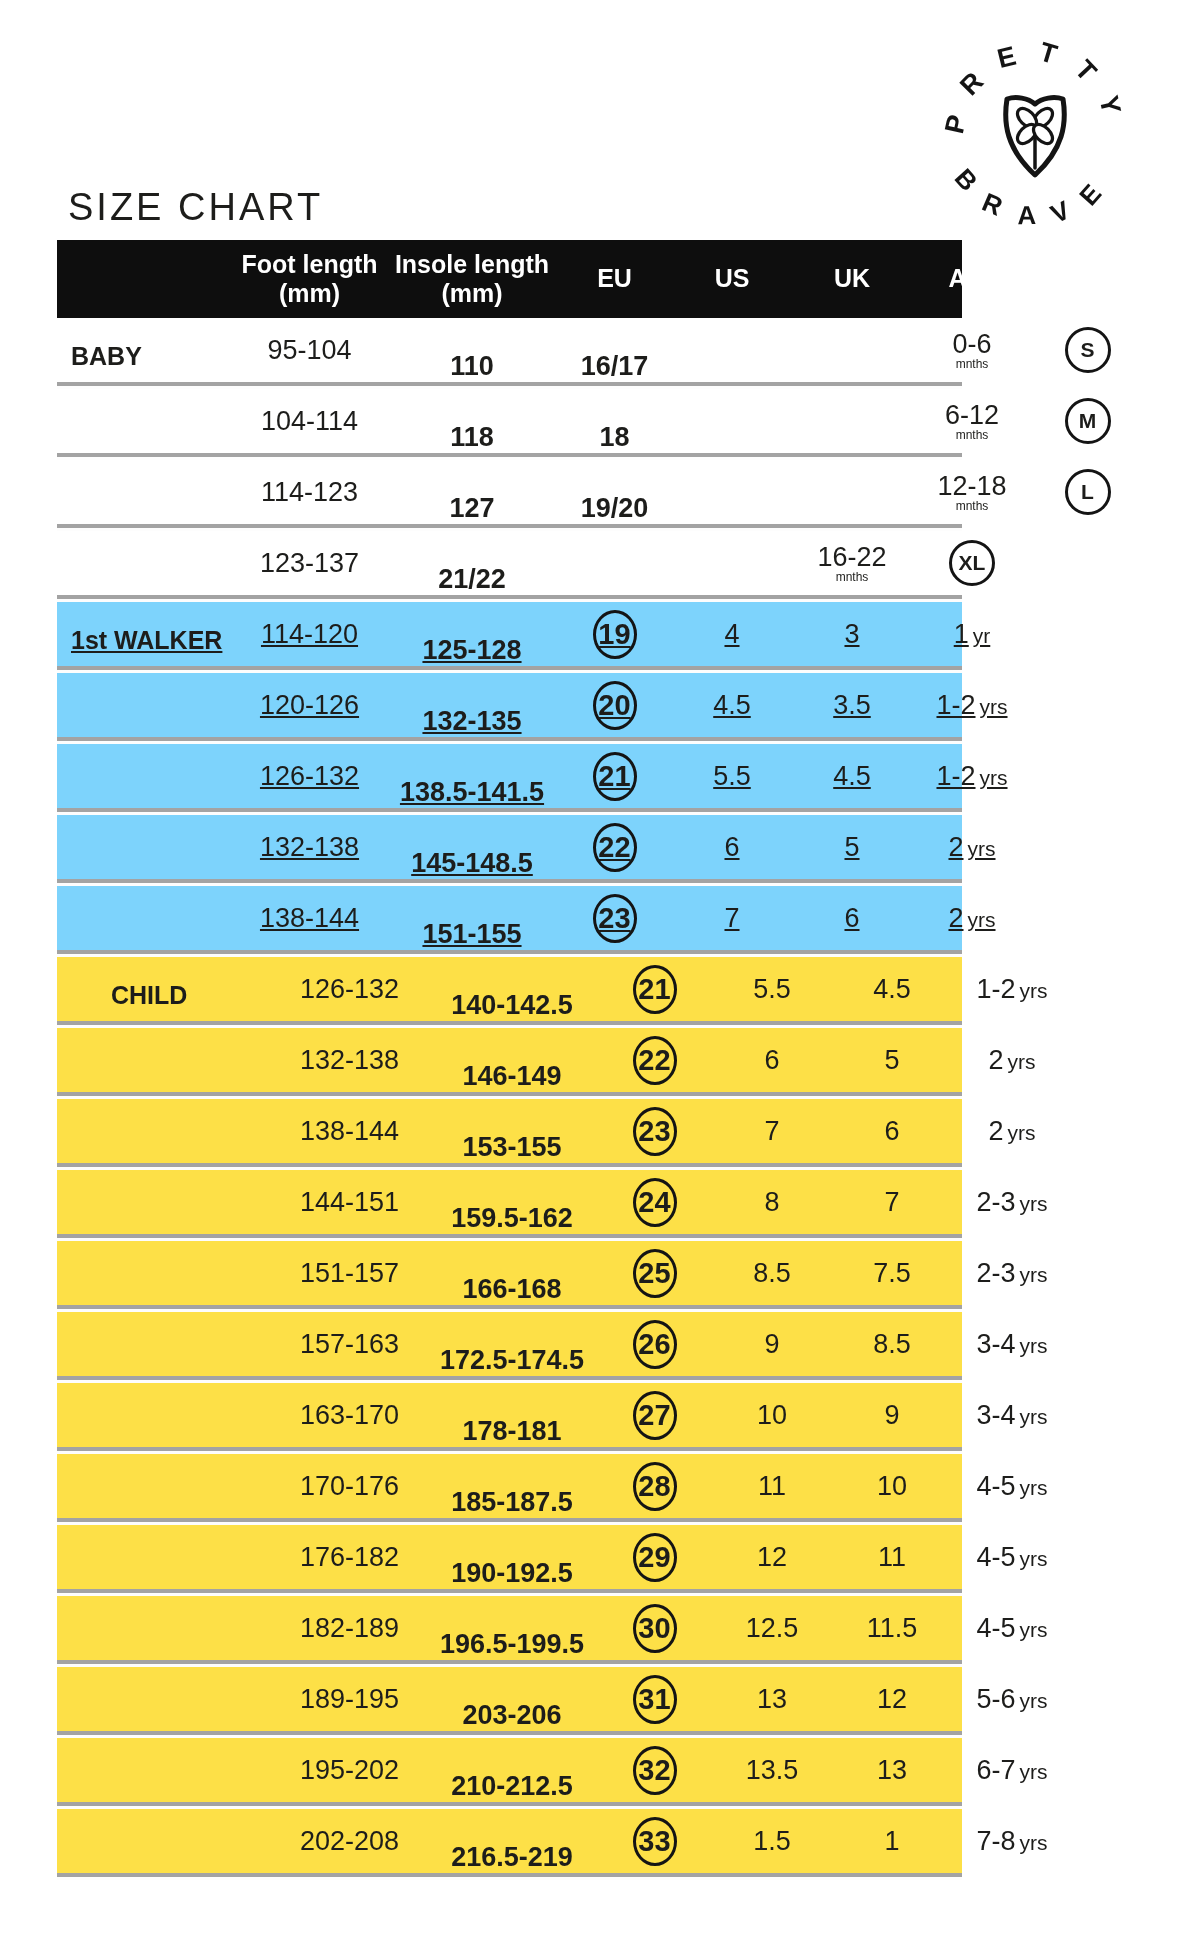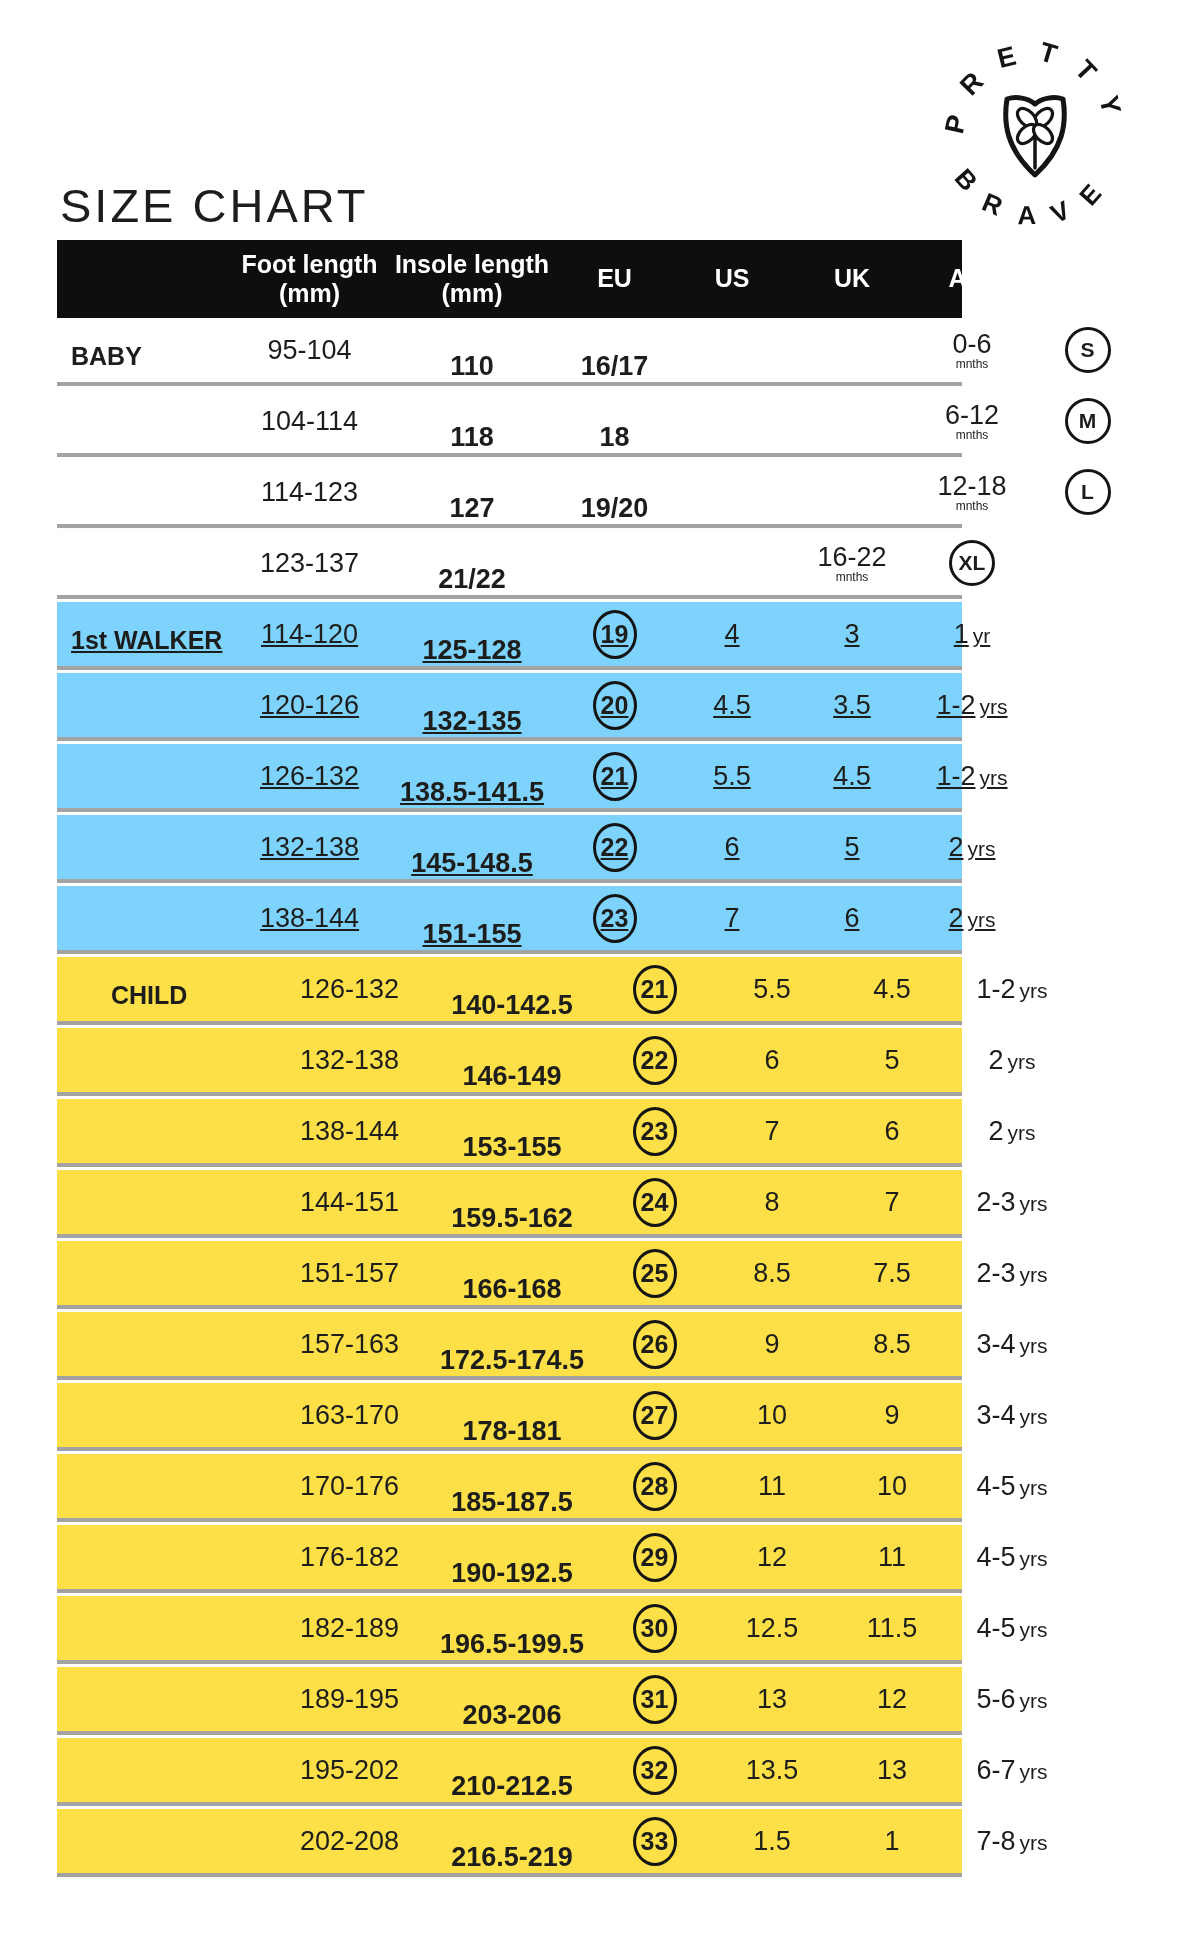--- a/index.html
+++ b/index.html
@@ -1,38 +1,38 @@
 <!DOCTYPE html>
 <html><head>
 <meta charset="utf-8">
 <style>
   html,body{margin:0;padding:0;background:#ffffff;}
   .page{position:relative;width:1200px;height:1944px;background:#ffffff;overflow:hidden;
         font-family:"Liberation Sans",sans-serif;color:#1d1d1b;}
 
-  .title{position:absolute;left:60px;top:178px;margin:0;font-size:47px;font-weight:400;
+  .title{position:absolute;left:60px;top:178px;margin:8px;font-size:38px;font-weight:400;
          letter-spacing:3px;color:#1d1d1b;}
 
   .logo{position:absolute;left:928px;top:22px;}
 
   .table{position:absolute;left:57px;top:240px;width:905px;}
   .grid-row{display:grid;grid-template-columns:175px 155px 170px 115px 120px 120px 120px 111px;}
   .thead{background:#0e0e0e;color:#ffffff;height:78px;}
   .th{display:flex;flex-direction:column;justify-content:center;align-items:center;
       text-align:center;font-weight:bold;font-size:25px;line-height:1.18;}
   .row{height:64px;font-size:27px;}
   .cell{display:flex;justify-content:center;align-items:center;text-align:center;}
   .cell.cat{justify-content:flex-start;padding-left:14px;font-weight:bold;font-size:25px;text-align:left;margin-top:13px;}
   .sec-baby{background:#ffffff;}
   .sec-walker{background:#7dd3fc;text-decoration:underline;}
   .sec-child{background:#fde047;padding-left:40px;}
   .divider{height:7px;background:linear-gradient(to bottom,#a3a3a3 0,#a3a3a3 4px,#fdfdfd 4px,#fdfdfd 7px);}
   .bold{font-weight:bold;margin-top:32px;}
   .eu-badge{box-sizing:border-box;width:44px;height:49px;border:3px solid #141414;border-radius:50%;
-            display:flex;align-items:center;justify-content:center;font-weight:bold;font-size:25px;}
+            display:flex;align-items:center;justify-content:center;font-weight:bold;font-size:29px;}
   .int-badge{box-sizing:border-box;width:46px;height:46px;border:3px solid #141414;border-radius:50%;
              display:flex;align-items:center;justify-content:center;font-weight:bold;font-size:21px;}
   .age-inline{display:inline-flex;align-items:baseline;}
   .age-inline .unit{font-size:21px;margin-left:4px;}
   .age-stack{display:flex;flex-direction:column;align-items:center;line-height:1.05;}
   .age-stack .unit{font-size:12px;}
 </style>
 </head>
 <body>
 

